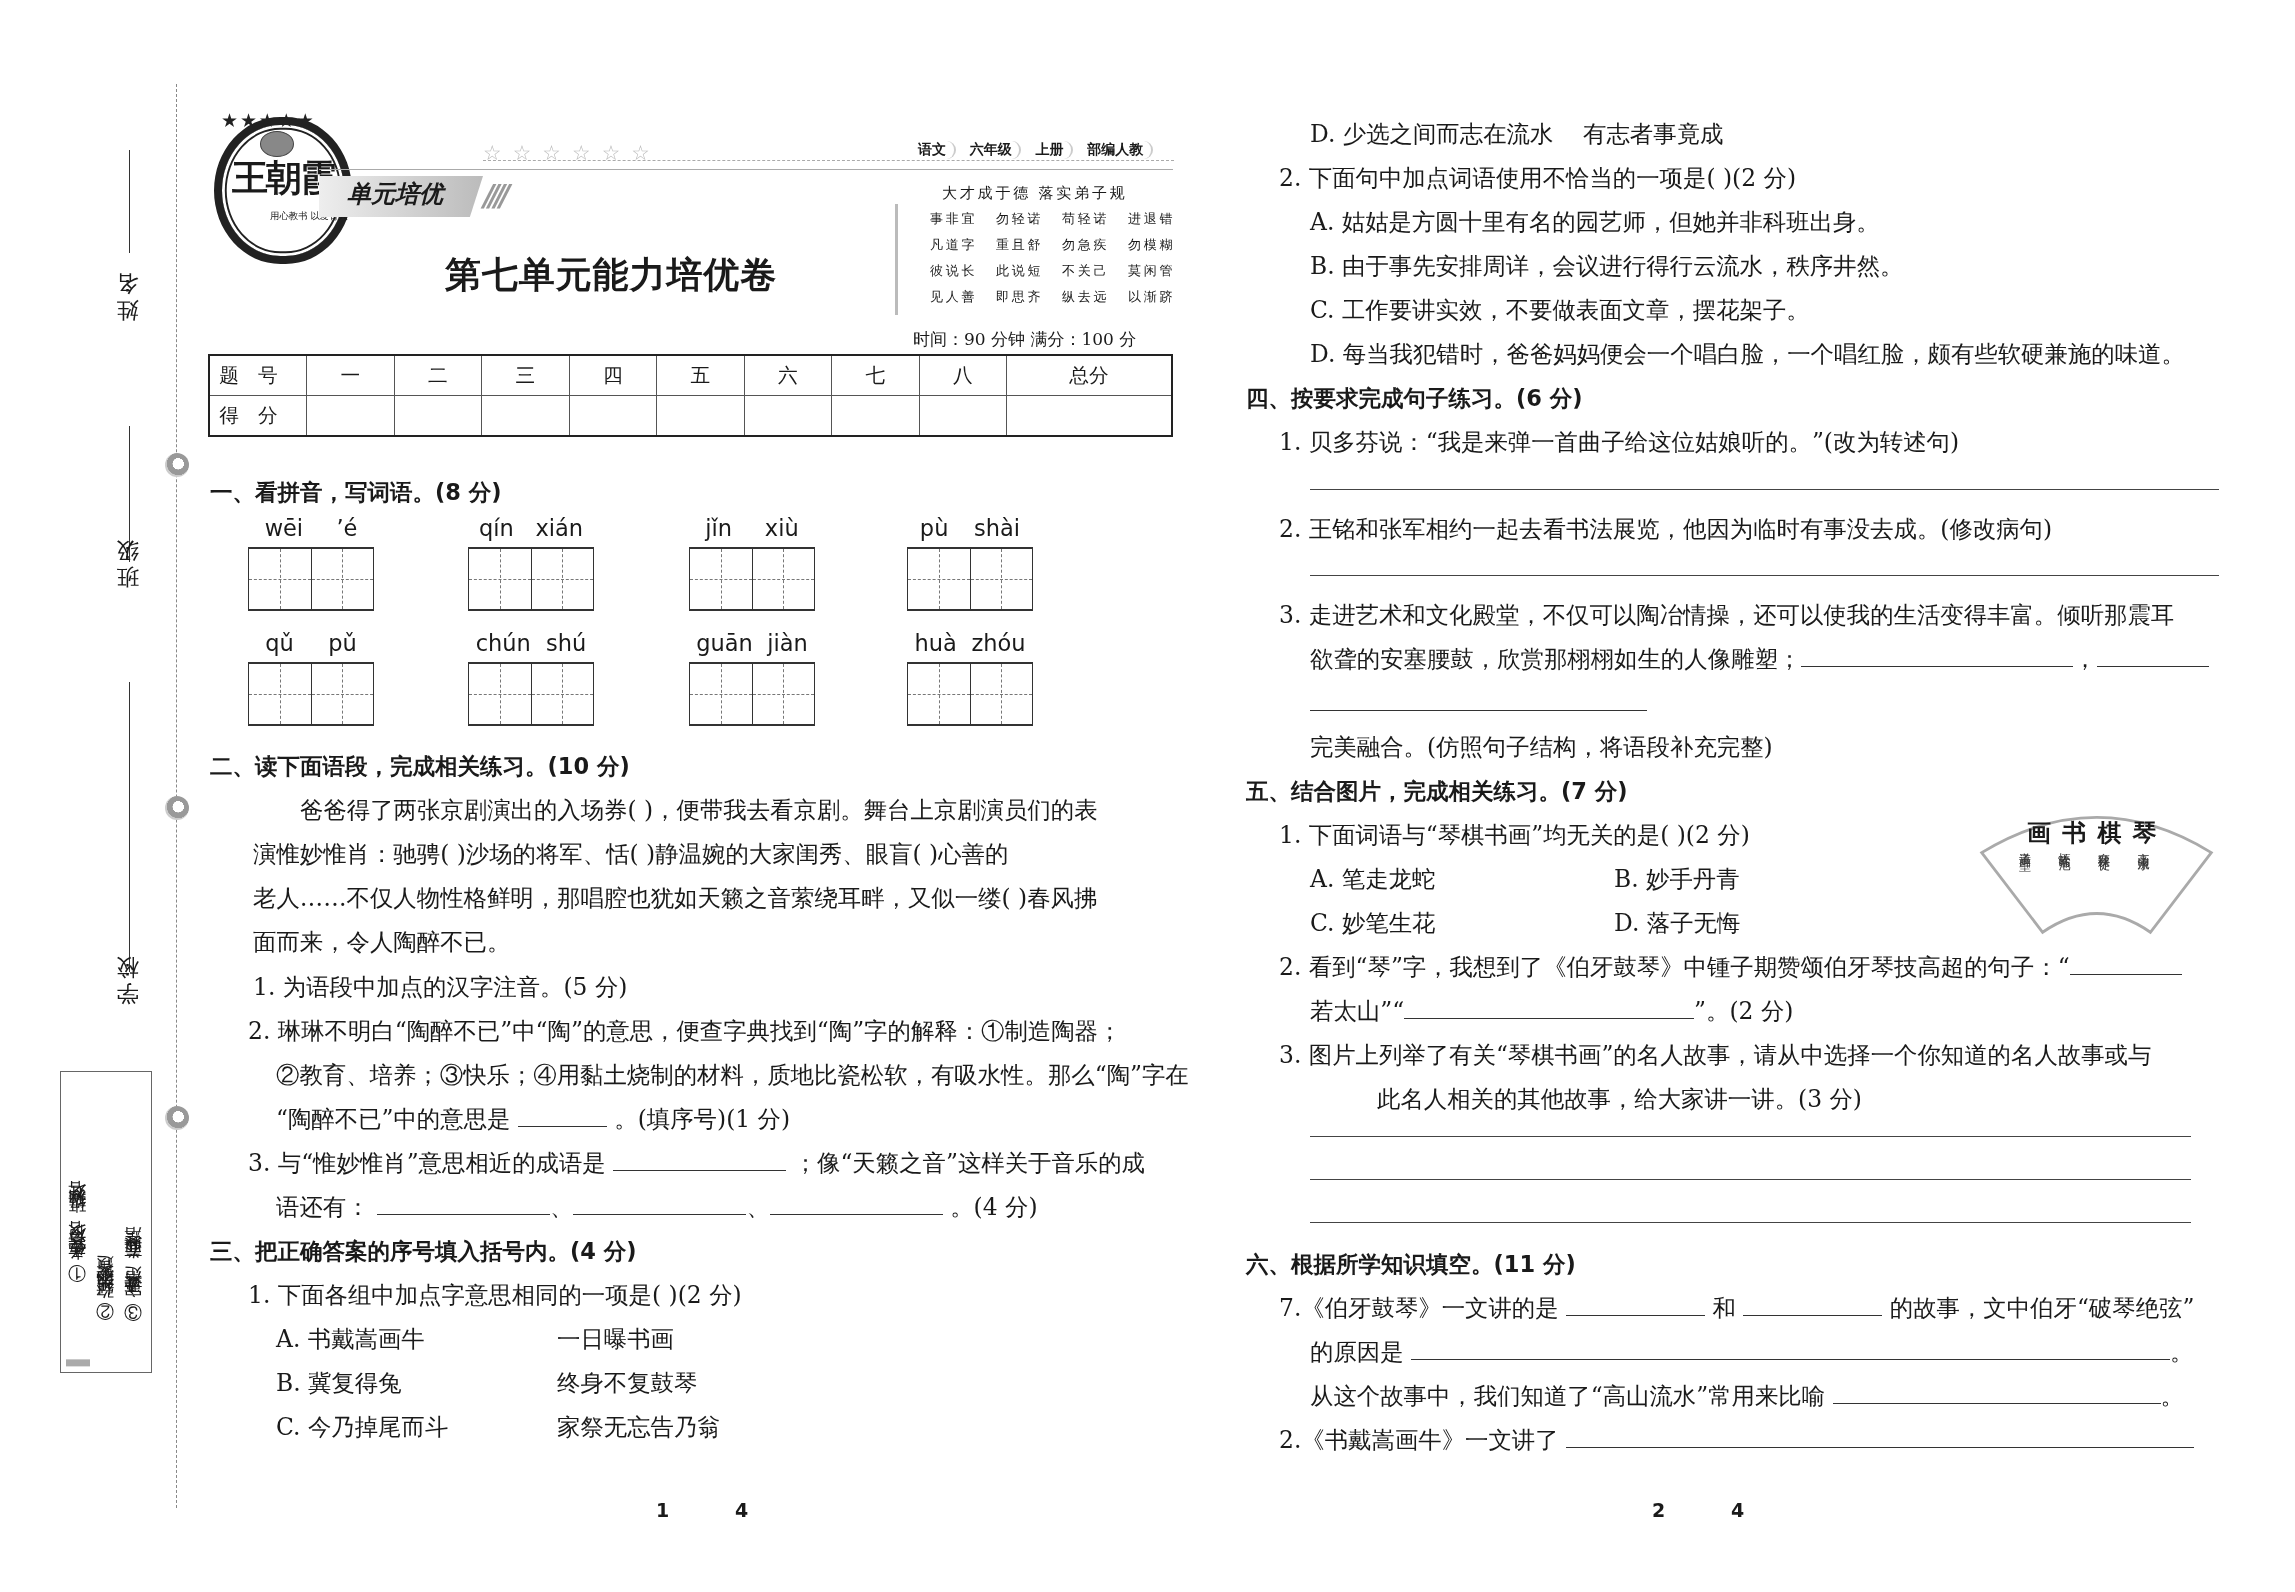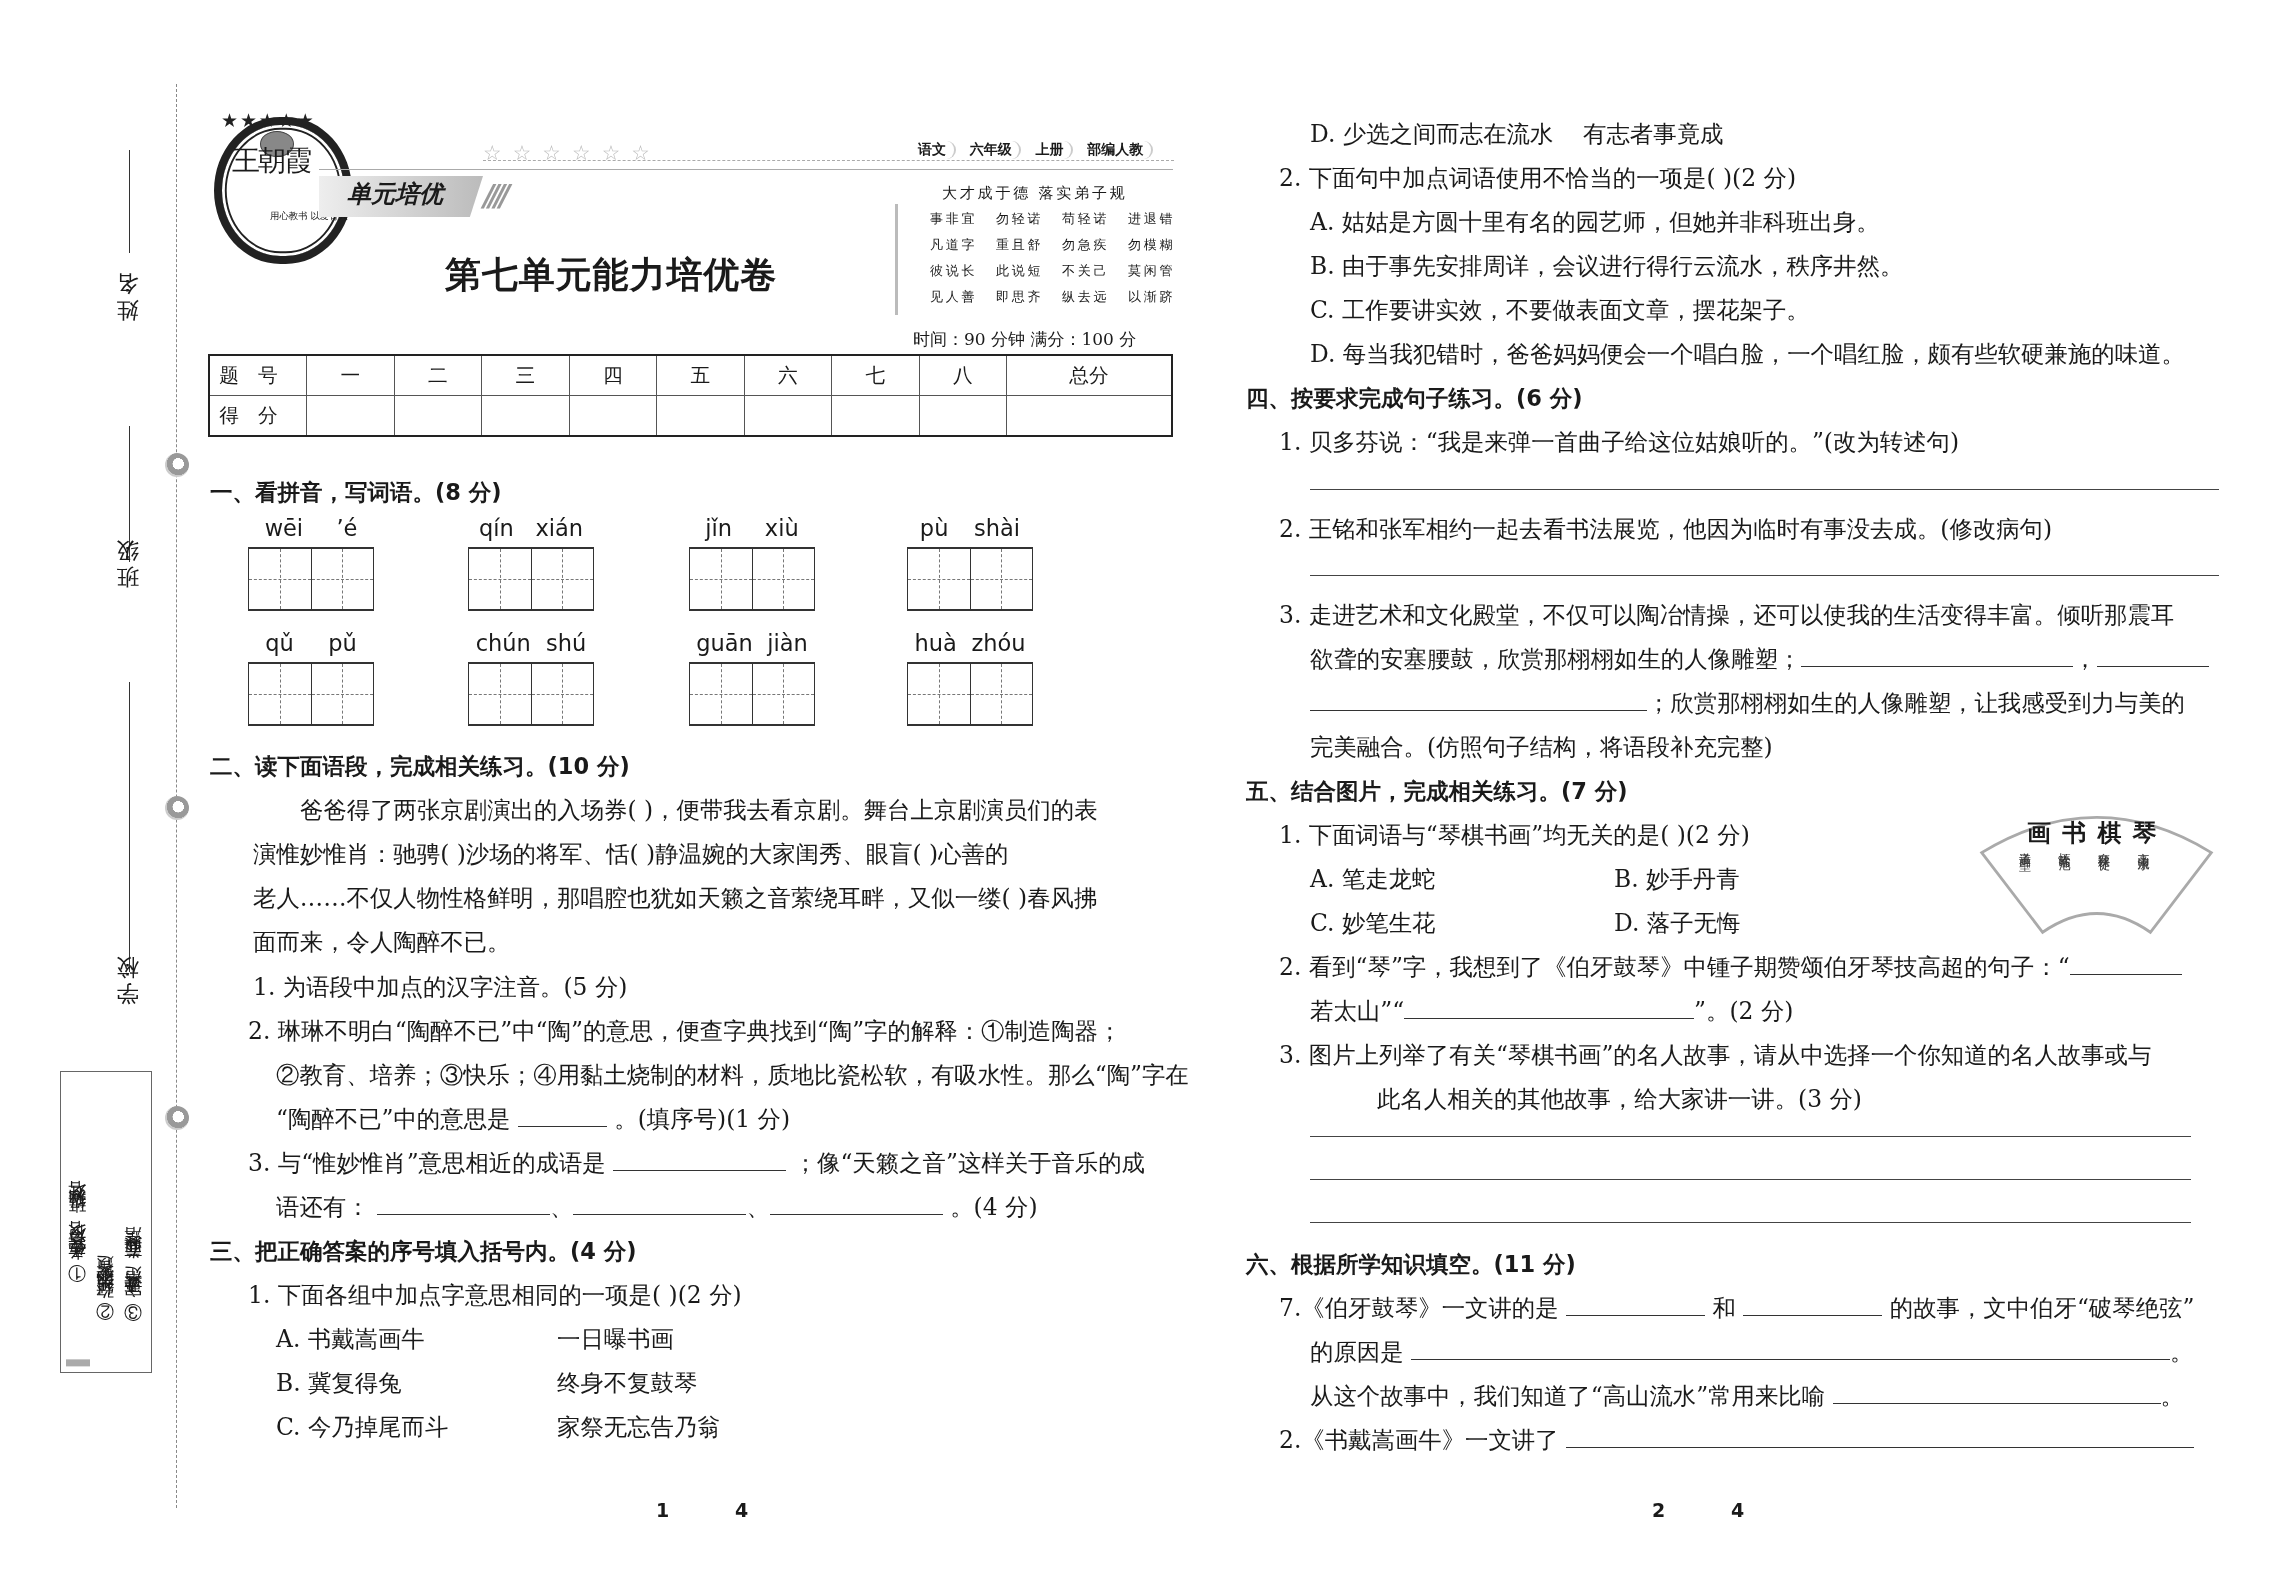--- a/index.html
+++ b/index.html
@@ -16,21 +16,21 @@
   .vlabel { position:absolute; writing-mode:vertical-rl; transform:rotate(180deg); font-size:22.5px; letter-spacing:9.4px; }
   .vline { position:absolute; left:129px; border-left:1.9px solid #333; }
   .scissor { position:absolute; left:165px; width:24px; height:24px; border-radius:50%; background:radial-gradient(circle at 55% 45%, #fff 0 30%, #999 31% 60%, #ccc 61%); }
   .notice { position:absolute; left:60px; top:1071px; width:90px; height:300px; border:1.9px solid #666; }
   .notice .head { position:absolute; left:4.7px; bottom:5.6px; width:24px; background:#aaa; color:#fff; writing-mode:vertical-rl; transform:rotate(180deg); font-size:19px; font-weight:bold; padding:3.7px 0; text-align:center; }
   .notice .col { position:absolute; writing-mode:vertical-rl; transform:rotate(180deg); font-size:18px; line-height:24px; letter-spacing:3.7px; }
 
   
   .logo { position:absolute; left:214px; top:117px; width:122px; height:131px; border-radius:50%/52%; border:8.4px solid #222; background:#fff; box-shadow:inset 0 0 0 2.8px #fff, inset 0 0 0 4.7px #222; }
   .logo-stars { position:absolute; left:221px; top:109px; font-size:19px; letter-spacing:1.9px; color:#222; }
-  .logo-text { position:absolute; left:232px; top:142px; font-size:28px; font-weight:normal; letter-spacing:-1.9px; font-family:"DejaVu Serif",serif; }
+  .logo-text { position:absolute; left:232px; top:154px; font-size:36px; font-weight:bold; letter-spacing:-1.9px; font-family:"DejaVu Serif",serif; }
   .logo-face { position:absolute; left:260px; top:131px; width:32px; height:24px; border-radius:50%; background:#888; border:1.9px solid #444; }
   .logo-motto { position:absolute; left:242px; top:210px; font-size:9.4px;margin-left:28px; }
   .banner { position:absolute; left:319px; top:176px; width:164px; height:41px; background:linear-gradient(90deg,#eee,#bbb); clip-path:polygon(0 0,100% 0,92% 100%,0 100%); }
   .banner-text { position:absolute; left:347px; top:178px; font-family:"DejaVu Sans",sans-serif; font-weight:bold; font-style:italic; font-size:24px; }
   .slashes { position:absolute; left:483px; top:178px; font-size:30px; color:#999; font-weight:bold; letter-spacing:-5.6px; font-style:italic; }
   .hrule { position:absolute; left:319px; top:169px; width:854px; border-top:1.9px solid #aaa; }
   .dashrule { position:absolute; left:483px; top:160px; width:691px; border-top:0.9px dashed #aaa; }
   .stars { position:absolute; left:483px; top:141px; font-size:20.6px; color:#bbb; letter-spacing:11.2px; }
   .tags { position:absolute; top:141px; left:918px; font-family:"DejaVu Sans",sans-serif; font-size:14px; font-weight:bold; }
   .tag { display:inline-block; margin-right:9.4px; padding-right:7.5px; border-right:2.8px solid #ccc; border-radius:0 9.4px 9.4px 0; }
@@ -276,21 +276,21 @@
 <div class="abs sec" style="left:1246px;top:384px">四、按要求完成句子练习。(6 分)</div>
 <div class="abs t" style="left:1279px;top:428px">1. 贝多芬说：“我是来弹一首曲子给这位姑娘听的。”(改为转述句)</div>
 <div class="line" style="left:1310px;top:489px;width:909px"></div>
 <div class="abs t" style="left:1279px;top:515px">2. 王铭和张军相约一起去看书法展览，他因为临时有事没去成。(修改病句)</div>
 <div class="line" style="left:1310px;top:575px;width:909px"></div>
 <div class="abs t" style="left:1279px;top:601px">3. 走进艺术和文化殿堂，不仅可以陶冶情操，还可以使我的生活变得丰富。倾听那震耳</div>
 <div class="abs t" style="left:1310px;top:645px">
   <span>欲聋的安塞腰鼓，欣赏那栩栩如生的人像雕塑；</span><span class="blank" style="width:272px"></span><span>，</span><span class="blank" style="width:112px"></span>
 </div>
 <div class="abs t" style="left:1310px;top:689px">
-  <span class="blank" style="width:337px"></span><span>；欣赏那栩栩如生的人像雕塑，让我感受到力与美的</span>
+  <span class="blank" style="width:337px"></span>
 </div>
 <div class="abs t" style="left:1310px;top:733px">完美融合。(仿照句子结构，将语段补充完整)</div>
 
 <div class="abs sec" style="left:1246px;top:777px">五、结合图片，完成相关练习。(7 分)</div>
 <div class="abs t" style="left:1279px;top:821px">1. 下面词语与“琴棋书画”均无关的是(        )(2 分)</div>
 <div class="abs t" style="left:1310px;top:865px">A. 笔走龙蛇</div>
 <div class="abs t" style="left:1614px;top:865px">B. 妙手丹青</div>
 <div class="abs t" style="left:1310px;top:909px">C. 妙笔生花</div>
 <div class="abs t" style="left:1614px;top:909px">D. 落子无悔</div>
 

